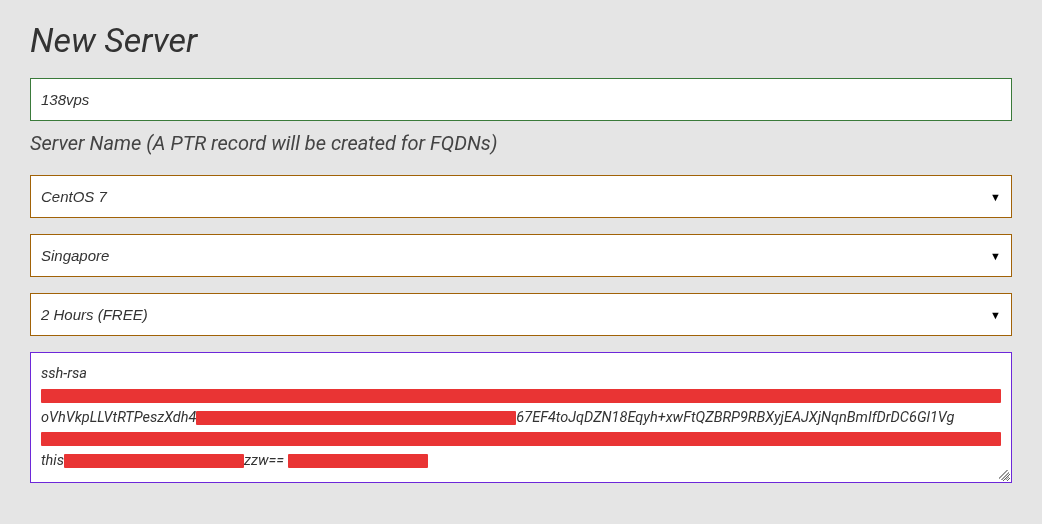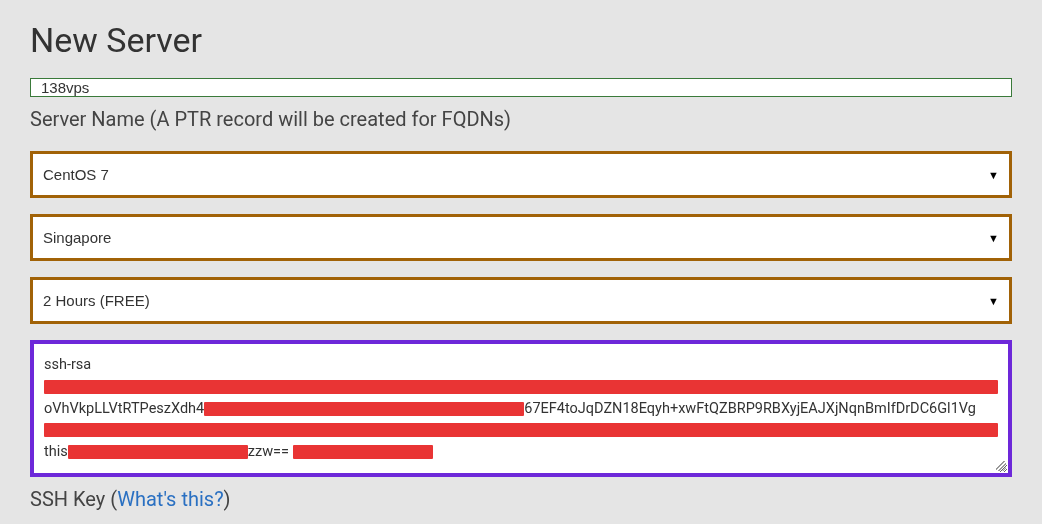--- a/index.html
+++ b/index.html
@@ -1,46 +1,46 @@
 <!DOCTYPE html>
 <html><head>
 <meta charset="utf-8">
 <style>
-  * { box-sizing: border-box; margin: 0; padding: 0; }
+  * { box-sizing: border-box; margin: 0; padding: 0; font-style: italic; }
   body {
     background: #e5e5e5;
     font-family: -apple-system, BlinkMacSystemFont, "Segoe UI", Roboto, "Helvetica Neue", Arial, sans-serif;
     color: #333;
     padding: 20px 30px;
   }
   h1 {
     font-size: 34px;
     font-weight: 400;
     color: #333;
     margin-bottom: 18px;
   }
   .field-group { margin-bottom: 20px; }
   .text-input {
     width: 100%;
-    padding: 0 10px;
+    padding: 12px 10px;
     font-size: 15px;
     border: 1px solid #3a7a3a;
     background: #fff;
     color: #333;
     outline: none;
   }
   .help-text {
     font-size: 20px;
     color: #444;
     margin-top: 10px;
   }
   .select-wrap {
     position: relative;
     background: #fff;
-    border: 3px solid #a16207;
+    border: 1px solid #a16207;
     margin-bottom: 16px;
   }
   .select-wrap select {
     width: 100%;
     padding: 12px 10px;
     font-size: 15px;
     border: none;
     background: transparent;
     appearance: none;
     -webkit-appearance: none;
@@ -52,21 +52,21 @@
     right: 10px;
     top: 50%;
     transform: translateY(-50%);
     pointer-events: none;
     font-size: 11px;
     color: #000;
   }
   .ssh-box {
     width: 100%;
     min-height: 120px;
-    border: 4px solid #6d28d9;
+    border: 1px solid #6d28d9;
     background: #fff;
     padding: 10px;
     font-size: 14.5px;
     font-family: inherit;
     color: #333;
     line-height: 1.5;
     resize: vertical;
     overflow: hidden;
     position: relative;
   }
@@ -131,16 +131,13 @@
   <div class="ssh-box">
     <div class="ssh-content">
       <span>ssh-rsa</span><br>
       <span class="redact r-full"></span><br>
       <span>oVhVkpLLVtRTPeszXdh4</span><span class="redact r1"></span><span>67EF4toJqDZN18Eqyh+xwFtQZBRP9RBXyjEAJXjNqnBmIfDrDC6Gl1Vg</span><br>
       <span class="redact r-full"></span><br>
       <span>this</span><span class="redact r2"></span><span>zzw==</span> <span class="redact r3"></span>
     </div>
     <div class="resize-handle"></div>
   </div>
-  <div class="help-text">
-    <span>SSH Key (</span><a href="#" class="link">What's this?</a><span>)</span>
-  </div>
 </div>
 
 </body></html>

